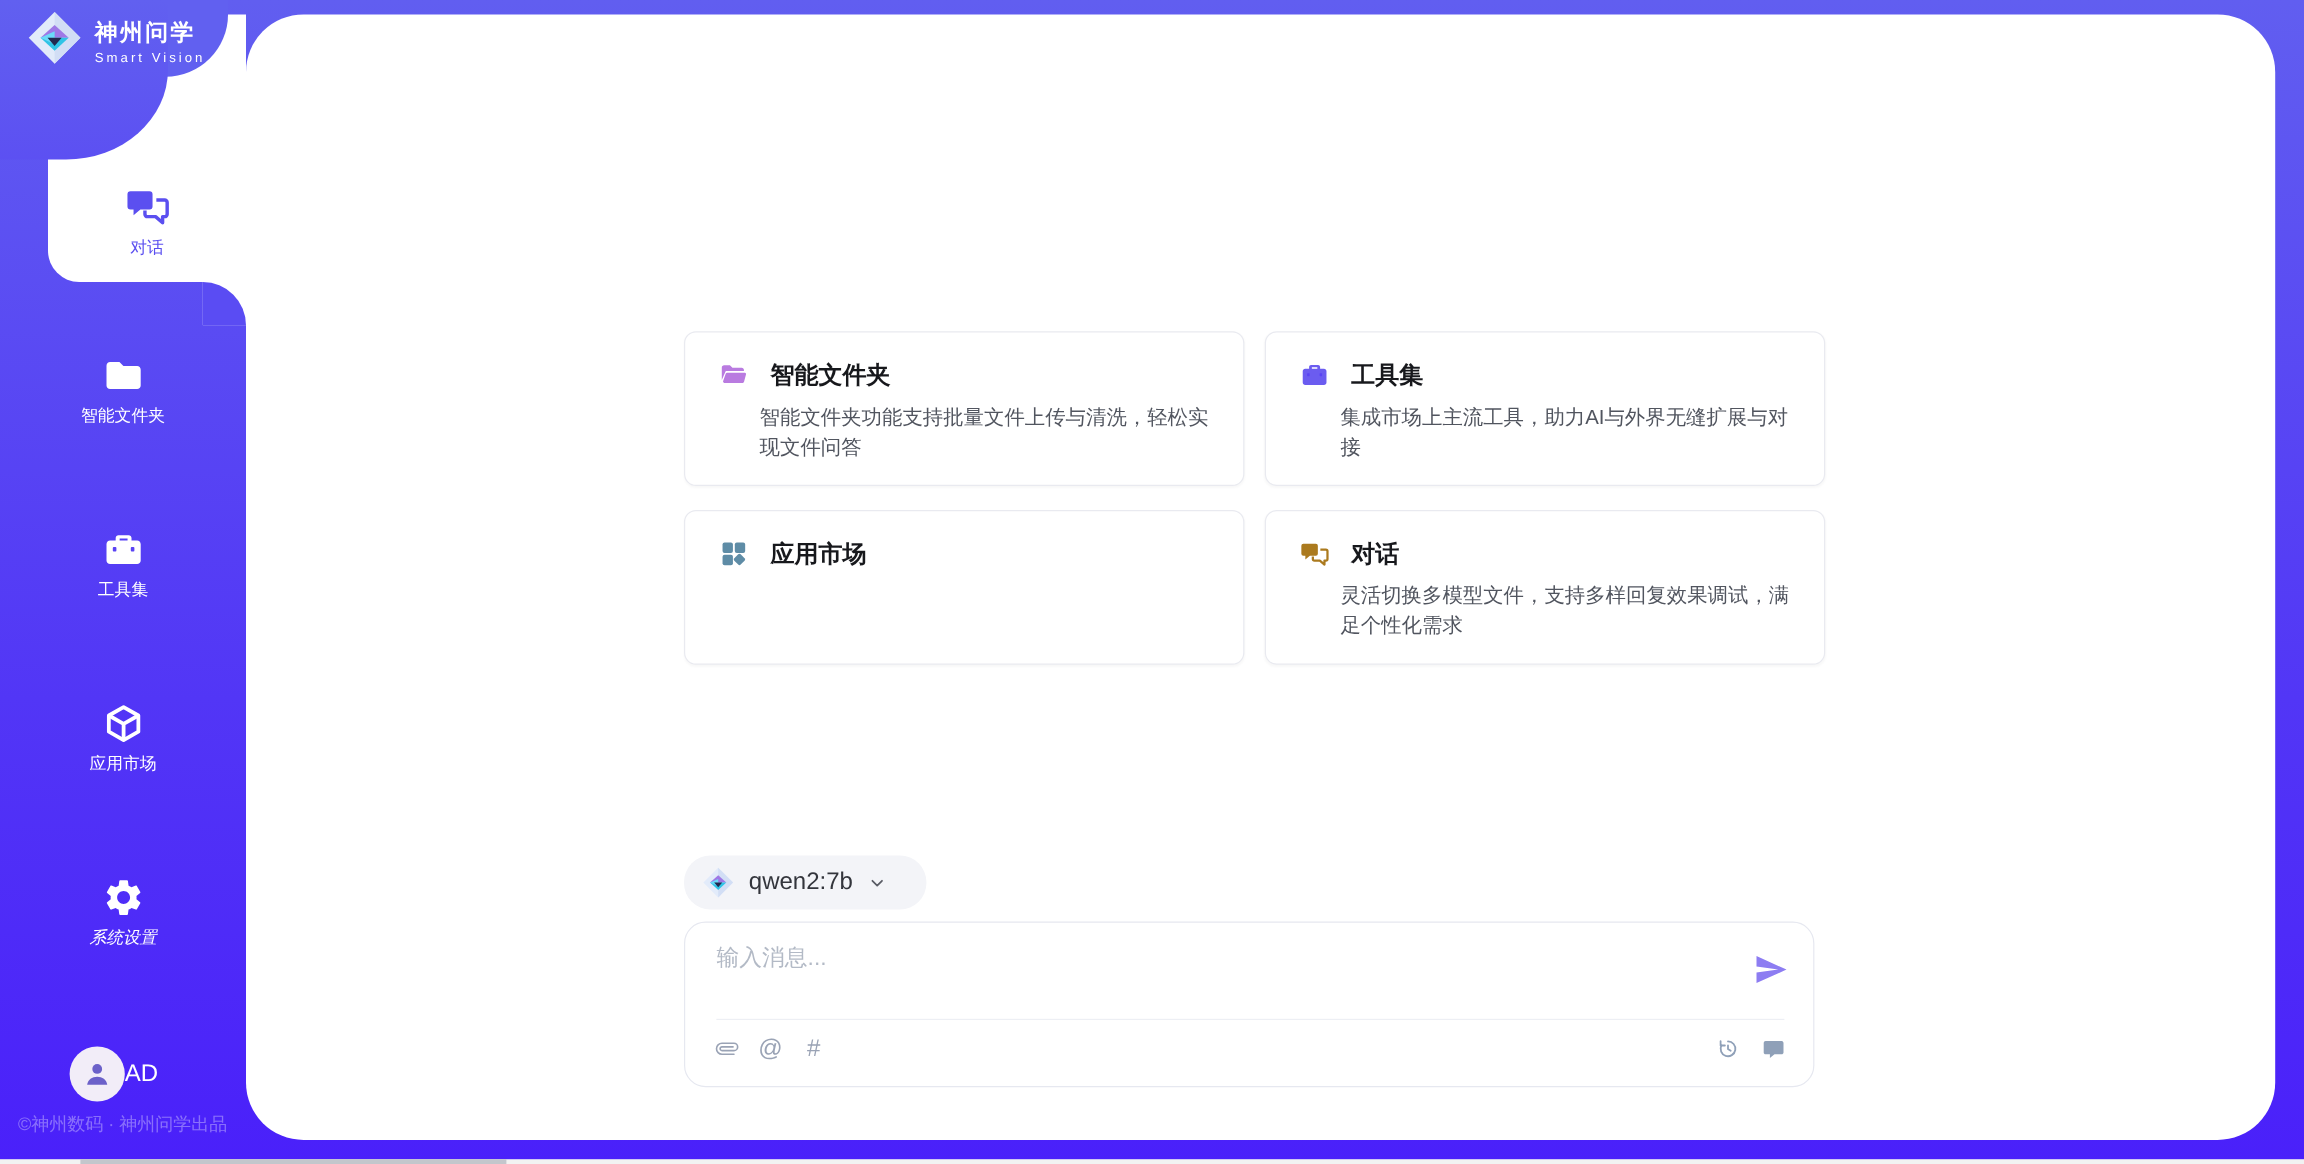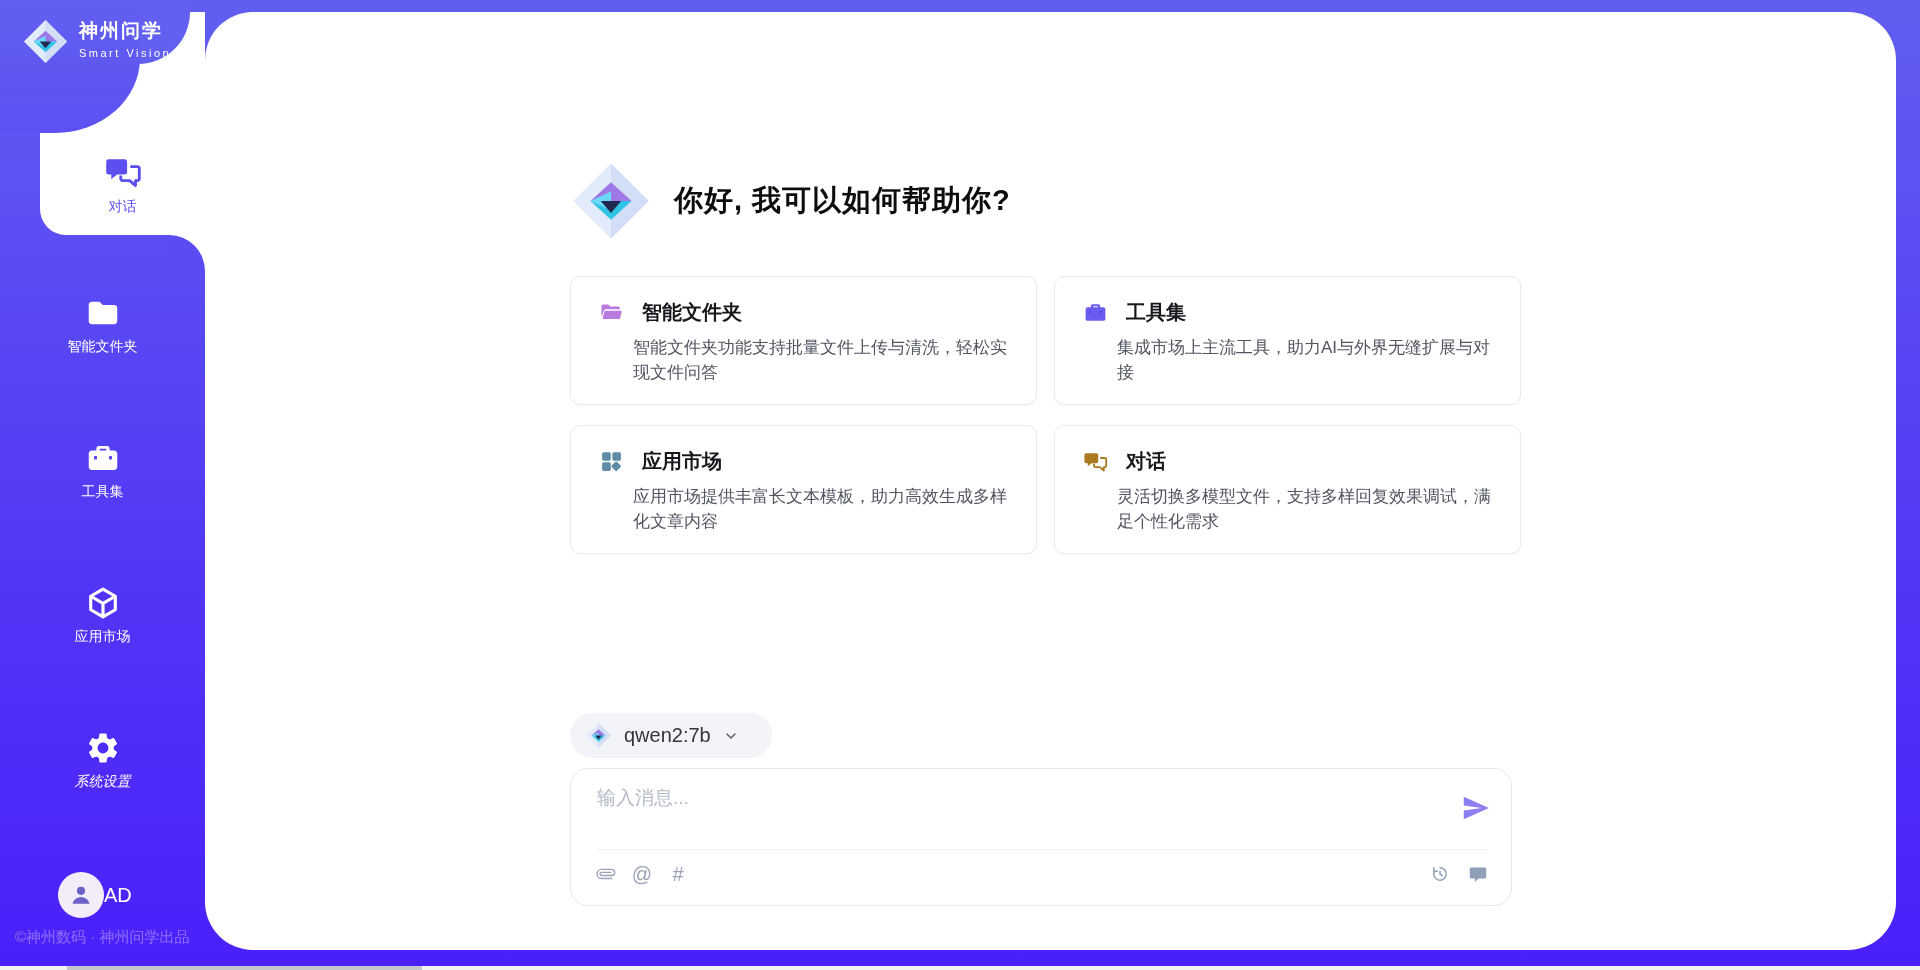--- a/index.html
+++ b/index.html
@@ -16,21 +16,21 @@
     background:#6160F0; border-bottom-right-radius:52px; }
   .blobB { position:absolute; left:0; top:0; width:140px; height:133px;
     background:linear-gradient(180deg,#6160F0,#5C50F2); border-bottom-right-radius:85px 75px; }
   .fillet-white { position:absolute; left:169px; top:235px; width:36px; height:36px; background:#fff; }
   .fillet-purple { position:absolute; left:169px; top:235px; width:36px; height:36px;
     background:#5A4CF3; border-top-right-radius:36px; }
   .main-panel { position:absolute; left:205px; top:12px; width:1691px; height:938px;
     background:#fff; border-radius:48px; }
 
   
-  .brand { position:absolute; left:22px; top:18px; display:flex; align-items:flex-start; gap:10px; }
+  .brand { position:absolute; left:22px; top:8px; display:flex; align-items:flex-end; gap:10px; }
   .brand svg { width:47px; height:47px; }
   .brand-name { color:#fff; font-size:19px; font-weight:bold; letter-spacing:2px; }
   .brand-sub { color:#fff; font-size:11px; letter-spacing:2.5px; margin-top:3px; }
 
   .nav-item { position:absolute; left:0; width:205px; display:flex; flex-direction:column;
     align-items:center; gap:7px; cursor:pointer; }
   .nav-item svg { width:36px; height:36px; color:#fff; }
   .nav-label { font-size:14px; color:#fff; }
   .nav-active-tab { position:absolute; left:40px; top:133px; width:165px; height:102px;
     display:flex; flex-direction:column; align-items:center; justify-content:center; gap:7px; cursor:pointer; }
@@ -208,26 +208,20 @@
     <svg viewBox="0 0 24 24">
         <use href="#def-person"></use>
       </svg>
   </div>
   <div class="user-name">AD</div>
 </div>
 <div class="copyright">©神州数码 · 神州问学出品</div>
 
 <div class="main-panel">
 
-  <div class="hero">
-    <svg viewBox="0 0 48 48">
-        <use href="#def-diamond"></use>
-      </svg>
-    <div class="hero-title">你好, 我可以如何帮助你?</div>
-  </div>
 
   <div class="cards">
     <div class="card">
       <div class="card-head">
         <svg class="icon-folder-open" viewBox="0 0 24 24">
             <use href="#def-folder-open"></use>
           </svg>
         <div class="card-title">智能文件夹</div>
       </div>
       <div class="card-desc">智能文件夹功能支持批量文件上传与清洗，轻松实现文件问答</div>
@@ -241,21 +235,20 @@
       </div>
       <div class="card-desc">集成市场上主流工具，助力AI与外界无缝扩展与对接</div>
     </div>
     <div class="card">
       <div class="card-head">
         <svg class="icon-grid" viewBox="0 0 24 24">
             <use href="#def-grid"></use>
           </svg>
         <div class="card-title">应用市场</div>
       </div>
-      <div class="card-desc">应用市场提供丰富长文本模板，助力高效生成多样化文章内容</div>
     </div>
     <div class="card">
       <div class="card-head">
         <svg class="icon-chat-amber" viewBox="0 0 24 24">
             <use href="#def-chat"></use>
           </svg>
         <div class="card-title">对话</div>
       </div>
       <div class="card-desc">灵活切换多模型文件，支持多样回复效果调试，满足个性化需求</div>
     </div>

